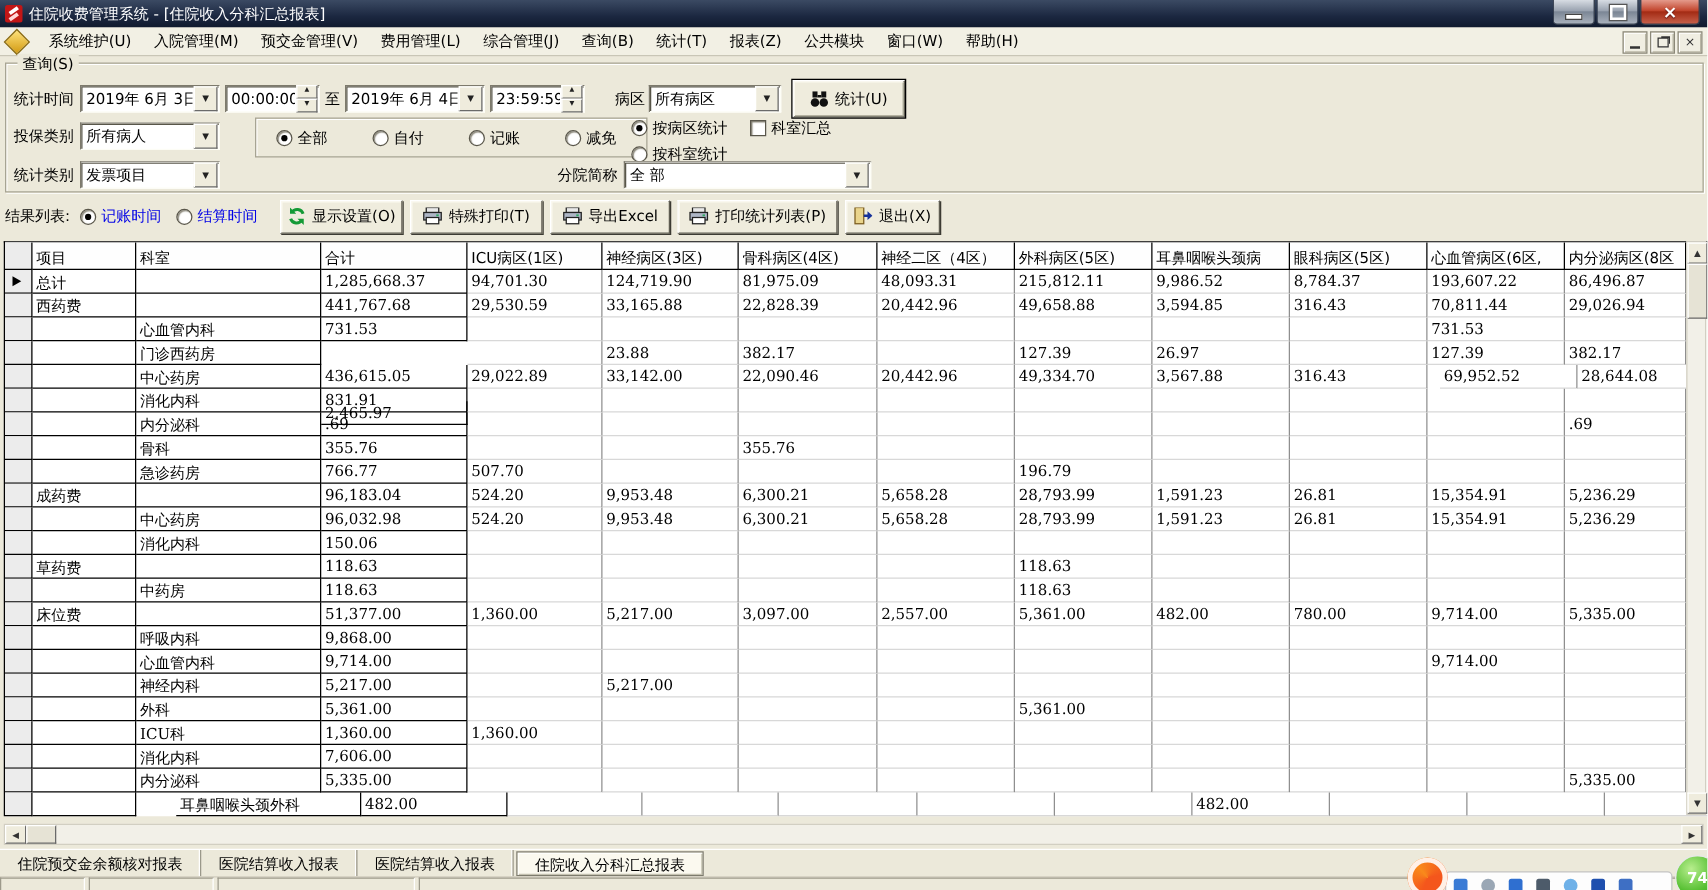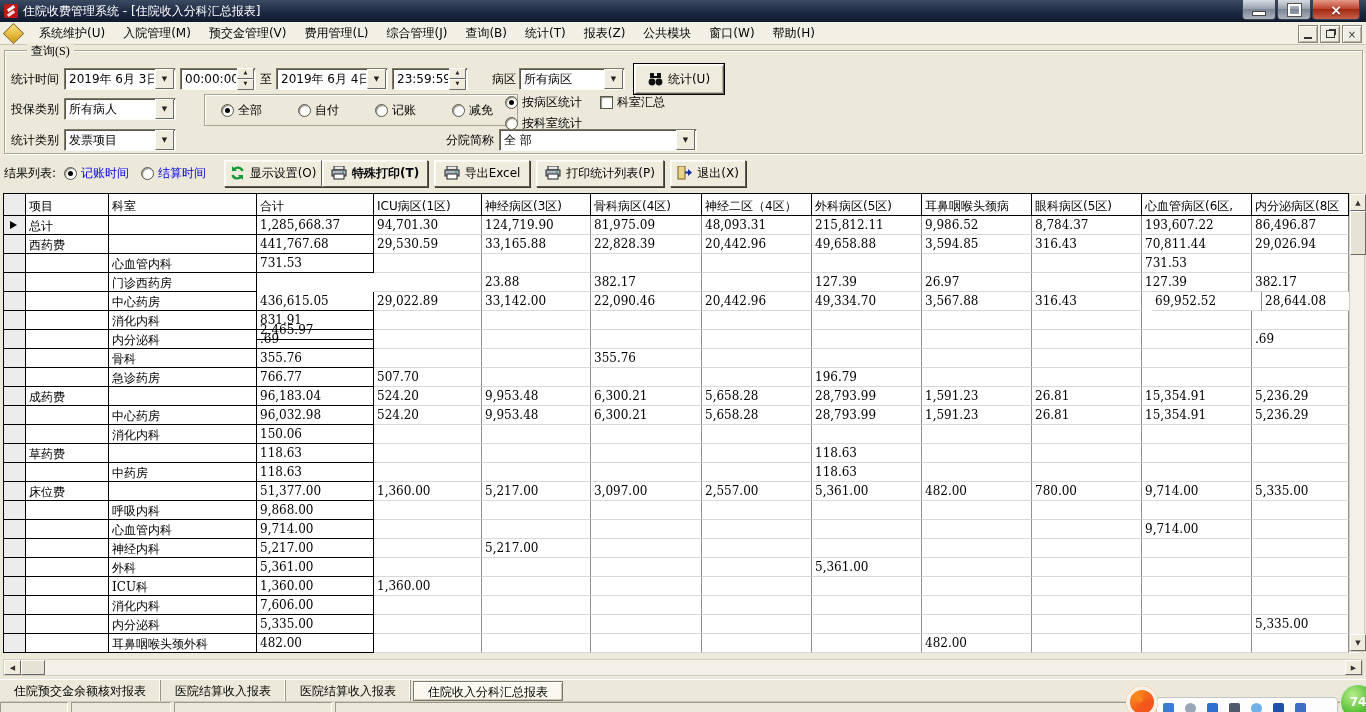--- a/index.html
+++ b/index.html
@@ -28,21 +28,21 @@
   .menu-item{padding:3px 9px;white-space:nowrap;cursor:default;}
   .mdi-controls{position:absolute;right:4px;top:3px;display:flex;}
   .mdi-btn{width:18px;height:16px;margin-left:2px;background:#f0eee2;border:1px solid #8b8878;
     box-shadow:inset 1px 1px 0 #fff,inset -1px -1px 0 #b9b6a5;display:flex;align-items:center;justify-content:center;font-size:10px;color:#333;}
   .g-min{width:8px;height:2px;background:#333;margin-top:8px;}
   .g-res{width:7px;height:6px;border:1px solid #333;box-shadow:2px -2px 0 -1px #333;}
 
   
   .query-group{position:absolute;left:4px;top:50px;width:1357px;height:102px;
     border:1px solid #a7a493;box-shadow:inset 1px 1px 0 #fff,1px 1px 0 #fff;}
-  .group-legend{position:absolute;left:22px;top:-8px;background:#ece9da;padding:0 4px;font-family:Liberation Serif, serif;}
+  .group-legend{position:absolute;left:9px;top:-8px;background:#ece9da;padding:0 4px;}
   .qrow{position:absolute;left:0;display:flex;align-items:center;}
   .lab{white-space:nowrap;}
 
   .field{background:#fff;border:1px solid;border-color:#7d7a6c #fdfdf6 #fdfdf6 #7d7a6c;
     box-shadow:inset 1px 1px 0 #585649;height:22px;box-sizing:border-box;display:flex;align-items:center;}
   .field .val{padding:8px 4px;flex:1;white-space:nowrap;overflow:hidden;}
   .combo-arrow{width:17px;height:18px;margin:1px;background:#efecdd;border:1px solid;border-color:#fff #6a6a6a #6a6a6a #fff;
     display:flex;align-items:center;justify-content:center;font-size:7px;color:#222;flex:0 0 auto;}
   .spin-btns{display:flex;flex-direction:column;margin:1px;flex:0 0 auto;}
   .spin-btn{width:15px;height:9px;background:#efecdd;border:1px solid;border-color:#fff #6a6a6a #6a6a6a #fff;
@@ -275,21 +275,21 @@
           <span class="ic">
             <svg width="15" height="14" viewBox="0 0 15 14">
               <path d="M12.5 5A5 5 0 0 0 3.5 4" fill="none" stroke="#149a36" stroke-width="2.4"></path>
               <path d="M2 0v5h5z" fill="#149a36"></path>
               <path d="M2.5 9a5 5 0 0 0 9 1" fill="none" stroke="#149a36" stroke-width="2.4"></path>
               <path d="M13 14V9H8z" fill="#149a36"></path>
             </svg>
           </span>
           <span>显示设置(O)</span>
         </div>
-        <div class="btn3d" style="height: 25px; width: 104px;  font-weight: bold;">
+        <div class="btn3d" style="height: 25px; width: 104px; margin-left: 6px;">
           <span class="ic">
             <svg width="16" height="14" viewBox="0 0 16 14">
               <rect x="3" y="0" width="10" height="4" fill="#e8e8e8" stroke="#222"></rect>
               <rect x="1" y="4" width="14" height="6" fill="#aeb6c6" stroke="#222"></rect>
               <rect x="3" y="8" width="10" height="5" fill="#fff" stroke="#222"></rect>
               <rect x="11" y="5.5" width="2" height="1.5" fill="#3a6"></rect>
             </svg>
           </span>
           <span>特殊打印(T)</span>
         </div>
@@ -673,21 +673,21 @@
           <div class="gc dk" style="width: 110px;"></div>
           <div class="gc dk" style="width: 110px;"></div>
           <div class="gc dk" style="width: 110px;"></div>
           <div class="gc dk" style="width: 110px;"></div>
           <div class="gc dk" style="width: 110px;"></div>
           <div class="gc dk" style="width: 97px;">5,335.00</div>
         </div>
         <div class="grow">
           <div class="gc lk sel" style="width: 22px;"></div>
           <div class="gc lk" style="width: 83px;"></div>
-          <div class="gc lk" style="width: 148px;">耳鼻咽喉头颈外科</div>
+          <div class="gc lk" style="width: 148px; margin-left: 32px;">耳鼻咽喉头颈外科</div>
           <div class="gc lk" style="width: 117px;">482.00</div>
           <div class="gc dk" style="width: 108px;"></div>
           <div class="gc dk" style="width: 109px;"></div>
           <div class="gc dk" style="width: 111px;"></div>
           <div class="gc dk" style="width: 110px;"></div>
           <div class="gc dk" style="width: 110px;"></div>
           <div class="gc dk" style="width: 110px;">482.00</div>
           <div class="gc dk" style="width: 110px;"></div>
           <div class="gc dk" style="width: 110px;"></div>
           <div class="gc dk" style="width: 97px;"></div>

